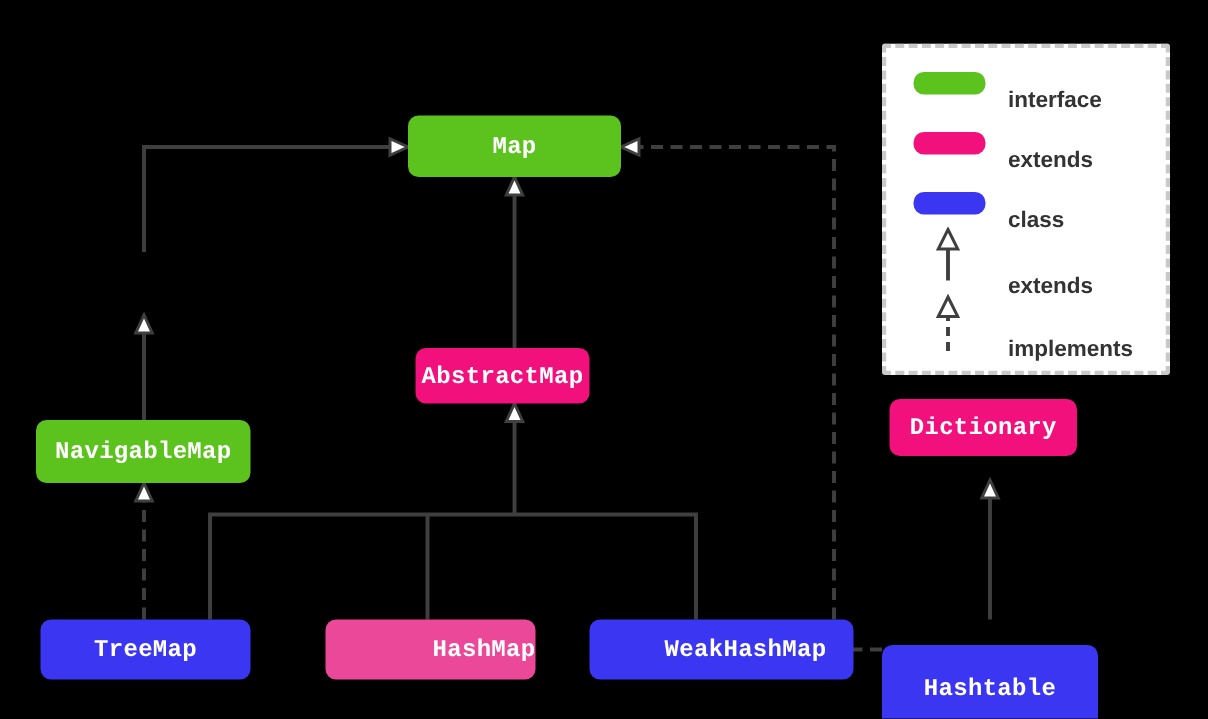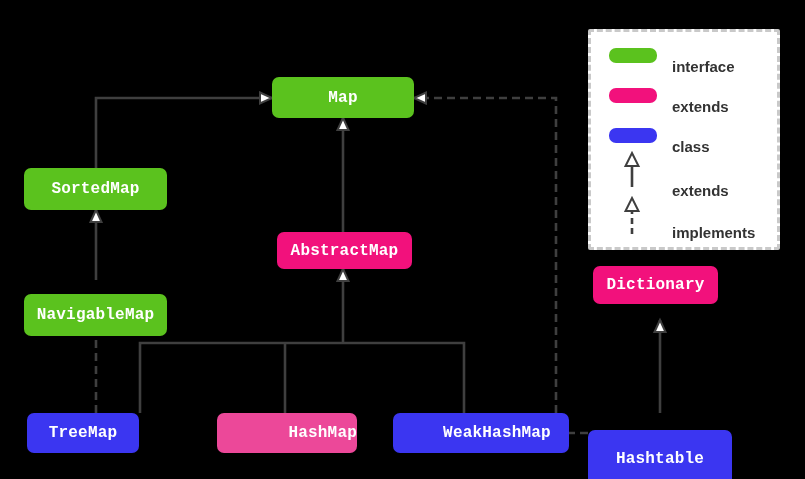--- a/index.html
+++ b/index.html
@@ -7,24 +7,24 @@
        font-family:"Liberation Sans", sans-serif;}
   #stage{position:absolute;left:0;top:0;width:805px;height:479px;background:#000;}
   #edges{position:absolute;left:0;top:0;z-index:1;}
   .edge{fill:none;stroke:#3F3F3F;stroke-width:2.6;}
   .edge.dashed{stroke-dasharray:8 5;}
   .node{position:absolute;z-index:2;border-radius:7px;color:#fff;
         font-weight:bold;font-size:16px;display:flex;align-items:center;
         justify-content:center;letter-spacing:.2px;font-family:Liberation Mono, monospace;}
   .n-map{left:272px;top:77px;width:142px;height:41px;}
   .n-sortedmap{left:24px;top:168px;width:143px;height:42px;}
-  .n-navigablemap{left:24px;top:280px;width:143px;height:42px;margin-top:14px;}
-  .n-abstractmap{left:277px;top:232px;width:135px;height:37px;}
+  .n-navigablemap{left:24px;top:280px;width:143px;height:42px;}
+  .n-abstractmap{left:277px;top:232px;width:116px;height:37px;}
   .n-dictionary{left:593px;top:266px;width:125px;height:38px;}
-  .n-treemap{left:27px;top:413px;width:112px;height:40px;justify-content:center;}
+  .n-treemap{left:27px;top:413px;width:140px;height:40px;justify-content:center;}
   .n-hashmap{left:217px;top:413px;width:140px;height:40px;}
   .n-weakhashmap{left:393px;top:413px;width:144px;height:40px;}
   .n-hashtable{left:588px;top:430px;width:144px;height:58px;}
   #legend{position:absolute;z-index:2;left:588px;top:29px;width:192px;height:221px;
           background:#fff;border:3px dashed #c9c9c9;border-radius:2px;
           box-sizing:border-box;}
   .lg-row{position:absolute;display:flex;align-items:center;}
   .lg-swatch{width:48px;height:15px;border-radius:7px;flex:0 0 auto;}
   .lg-label{position:absolute;left:81px;font-size:15px;font-weight:600;color:#333;
             white-space:nowrap;margin-top:11px;}
@@ -54,23 +54,20 @@
       <path d="M 96 413 L 96 322" class="edge dashed" stroke="#3F3F3F" marker-end="url(#arrowhead)"></path>
       <path d="M 140 413 L 140 343 L 464 343 L 464 413" class="edge solid" stroke="#3F3F3F"></path>
       <path d="M 285 413 L 285 343" class="edge solid" stroke="#3F3F3F"></path>
       <path d="M 343 344 L 343 269" class="edge solid" stroke="#3F3F3F" marker-end="url(#arrowhead)"></path>
       <path d="M 660 413 L 660 320" class="edge solid" stroke="#3F3F3F" marker-end="url(#arrowhead)"></path>
       <path d="M 588 433 L 556 433 L 556 98 L 414 98" class="edge dashed" stroke="#3F3F3F" marker-end="url(#arrowhead)"></path>
     </svg>
 
   <div class="node n-map" style="background: rgb(91, 194, 30);">
     <span>Map</span>
-  </div>
-  <div class="node n-sortedmap" style="background: rgb(91, 194, 30);">
-    <span>SortedMap</span>
   </div>
   <div class="node n-navigablemap" style="background: rgb(91, 194, 30);">
     <span>NavigableMap</span>
   </div>
   <div class="node n-abstractmap" style="background: rgb(242, 17, 124);">
     <span>AbstractMap</span>
   </div>
   <div class="node n-dictionary" style="background: rgb(242, 17, 124);">
     <span>Dictionary</span>
   </div>

